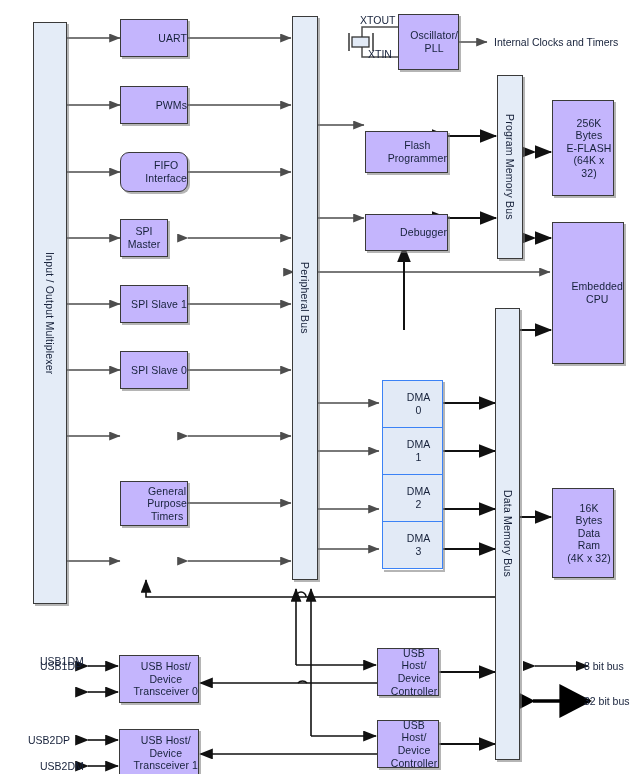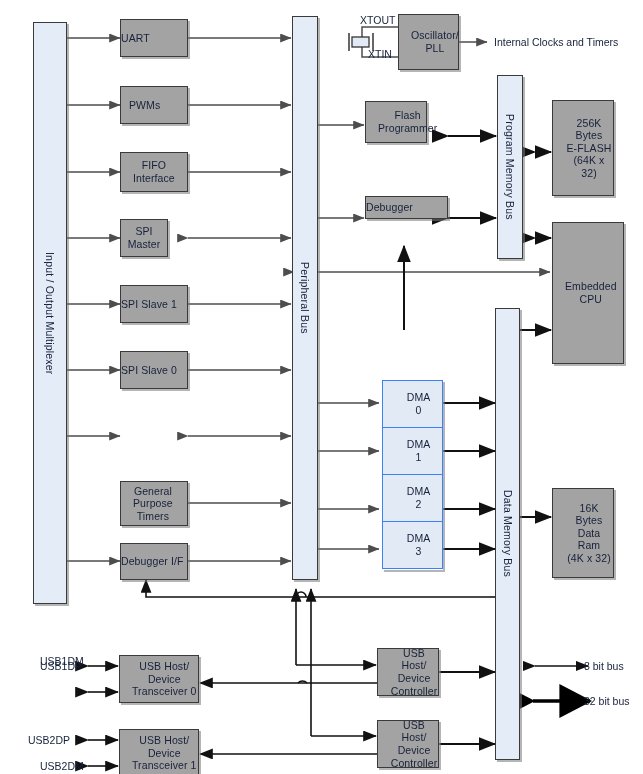--- a/index.html
+++ b/index.html
@@ -1,25 +1,25 @@
 <!DOCTYPE html>
 <html><head>
 <meta charset="utf-8">
 <style>
   html,body{margin:0;padding:0;background:#ffffff;}
   body{font-family:"Liberation Sans","DejaVu Sans",sans-serif;}
   #diagram{position:relative;width:643px;height:774px;background:#ffffff;overflow:hidden;}
   svg.layer{position:absolute;left:0;top:0;width:643px;height:774px;}
   .blk{
     position:absolute;
-    background:#a3a3a3;
+    background:#c4b5fd;
     border:1px solid #3a3a3a;
     box-shadow:2px 2px 0 rgba(120,120,120,.55);
     box-sizing:border-box;
-    display:flex;align-items:center;justify-content:flex-start;
+    display:flex;align-items:center;justify-content:flex-end;
     text-align:center;
     color:#16213a;
     font-size:10.5px;
     line-height:12.6px;
     letter-spacing:.1px;
   }
   .bar{
     position:absolute;
     background:#e4ecf7;
     border:1px solid #3a3a3a;
@@ -191,21 +191,21 @@
   <div class="bar" style="left:495px;top:308px;width:25px;height:452px;">
     <span>Data Memory Bus</span>
   </div>
 
   <div class="blk" style="left:120px;top:19px;width:68px;height:38px;">
     <span>UART</span>
   </div>
   <div class="blk" style="left:120px;top:86px;width:68px;height:38px;padding-left:8px;">
     <span>PWMs</span>
   </div>
-  <div class="blk" style="left:120px;top:152px;width:68px;height:40px;">
+  <div class="blk" style="left:120px;top:152px;width:68px;height:40px;border-radius:9px;">
     <div>
       <span class="multiline">FIFO</span>
       <span class="multiline">Interface</span>
     </div>
   </div>
   <div class="blk" style="left:120px;top:219px;width:48px;height:38px;">
     <span>SPI Master</span>
   </div>
   <div class="blk" style="left:120px;top:285px;width:68px;height:38px;">
     <span>SPI Slave 1</span>
@@ -213,41 +213,38 @@
   <div class="blk" style="left:120px;top:351px;width:68px;height:38px;">
     <span>SPI Slave 0</span>
   </div>
   <div class="blk" style="left:120px;top:481px;width:68px;height:45px;">
     <div>
       <span class="multiline">General</span>
       <span class="multiline">Purpose</span>
       <span class="multiline">Timers</span>
     </div>
   </div>
-  <div class="blk" style="left:120px;top:543px;width:68px;height:37px;">
-    <span>Debugger I/F</span>
-  </div>
 
   <div class="blk" style="left:398px;top:14px;width:61px;height:56px;">
     <div>
       <span class="multiline">Oscillator/</span>
       <span class="multiline">PLL</span>
     </div>
   </div>
   <div class="lbl" style="left:360px;top:14px;">XTOUT</div>
   <div class="lbl" style="left:368px;top:48px;">XTIN</div>
   <div class="lbl" style="left:494px;top:36px;">Internal Clocks and Timers</div>
 
-  <div class="blk" style="left:365px;top:101px;width:62px;height:42px;">
+  <div class="blk" style="left:365px;top:131px;width:83px;height:42px;">
     <div>
       <span class="multiline">Flash</span>
       <span class="multiline">Programmer</span>
     </div>
   </div>
-  <div class="blk" style="left:365px;top:196px;width:83px;height:23px;">
+  <div class="blk" style="left:365px;top:214px;width:83px;height:37px;">
     <span>Debugger</span>
   </div>
 
   <div class="blk" style="left:552px;top:100px;width:62px;height:96px;">
     <div>
       <span class="multiline">256K Bytes</span>
       <span class="multiline">E-FLASH</span>
       <span class="multiline">(64K x 32)</span>
     </div>
   </div>

